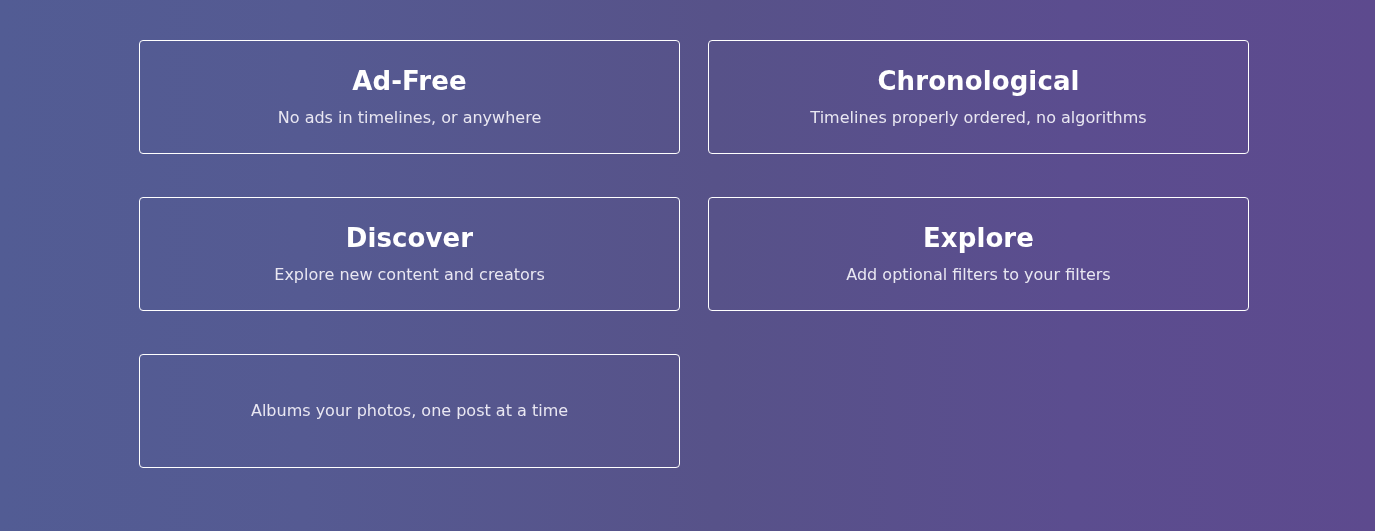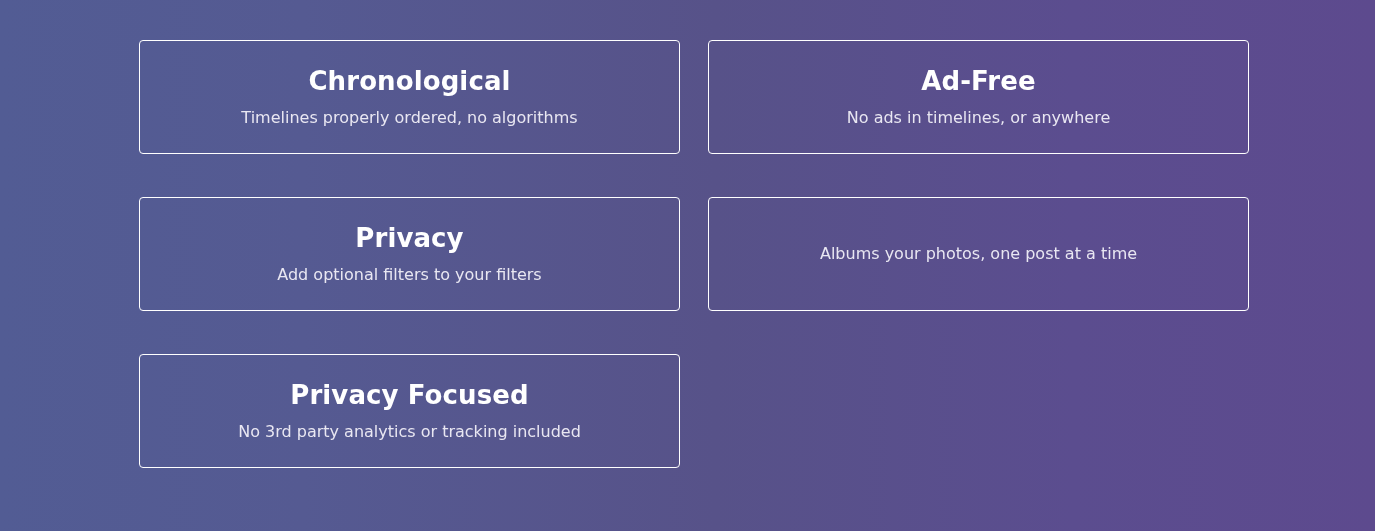--- a/index.html
+++ b/index.html
@@ -76,38 +76,38 @@
     white-space: nowrap;
   }
 </style>
 </head>
 <body>
 
 <div id="feature-section">
   <div id="feature-grid">
 
     <div class="feature-card">
+      <span class="feature-title">Ad-Free</span>
+      <span class="feature-subtitle">No ads in timelines, or anywhere</span>
+    </div>
+
+    <div class="feature-card">
       <span class="feature-title">Chronological</span>
       <span class="feature-subtitle">Timelines properly ordered, no algorithms</span>
     </div>
 
     <div class="feature-card">
-      <span class="feature-title">Ad-Free</span>
-      <span class="feature-subtitle">No ads in timelines, or anywhere</span>
+      <span class="feature-title">Discover</span>
+      <span class="feature-subtitle">Explore new content and creators</span>
     </div>
 
-
     <div class="feature-card">
-      <span class="feature-title">Privacy</span>
+      <span class="feature-title">Explore</span>
       <span class="feature-subtitle">Add optional filters to your filters</span>
     </div>
 
     <div class="feature-card">
       <span class="feature-subtitle">Albums your photos, one post at a time</span>
     </div>
 
-    <div class="feature-card">
-      <span class="feature-title">Privacy Focused</span>
-      <span class="feature-subtitle">No 3rd party analytics or tracking included</span>
-    </div>
 
   </div>
 </div>
 
 </body></html>

